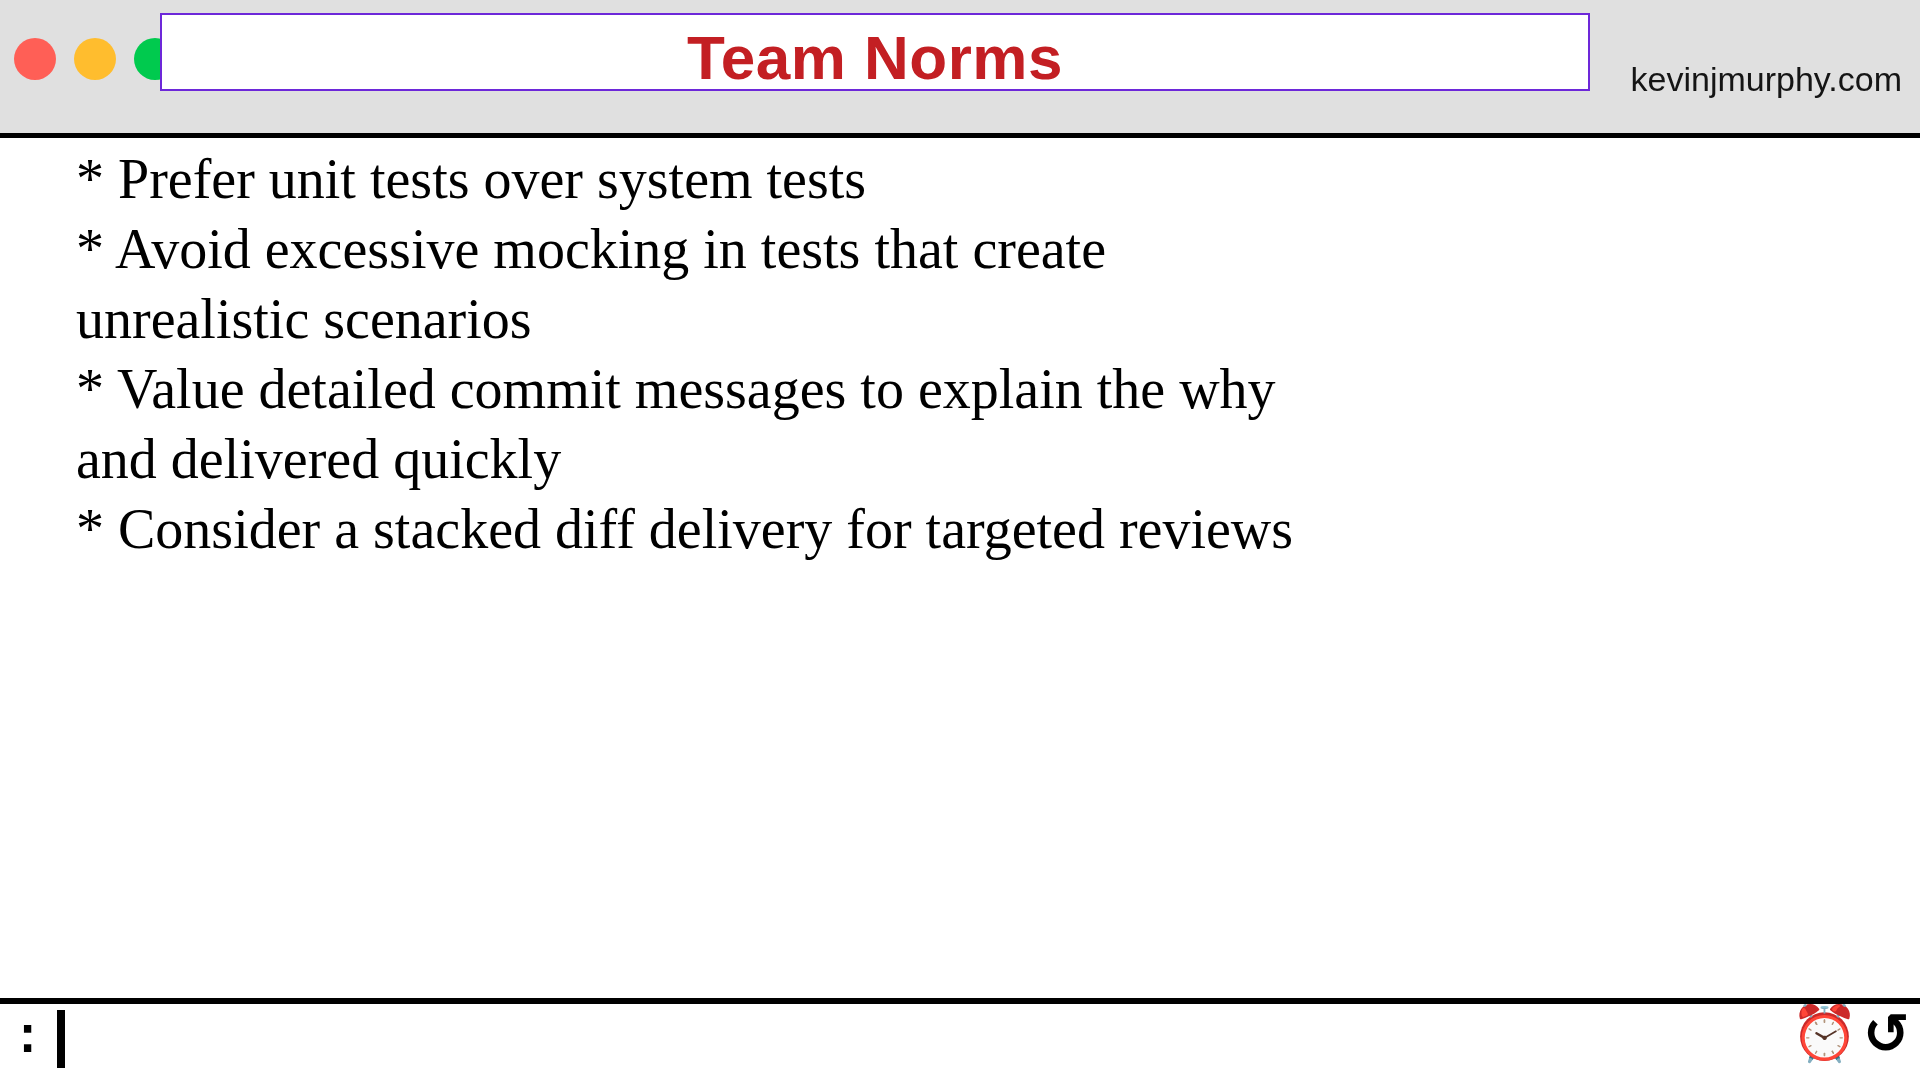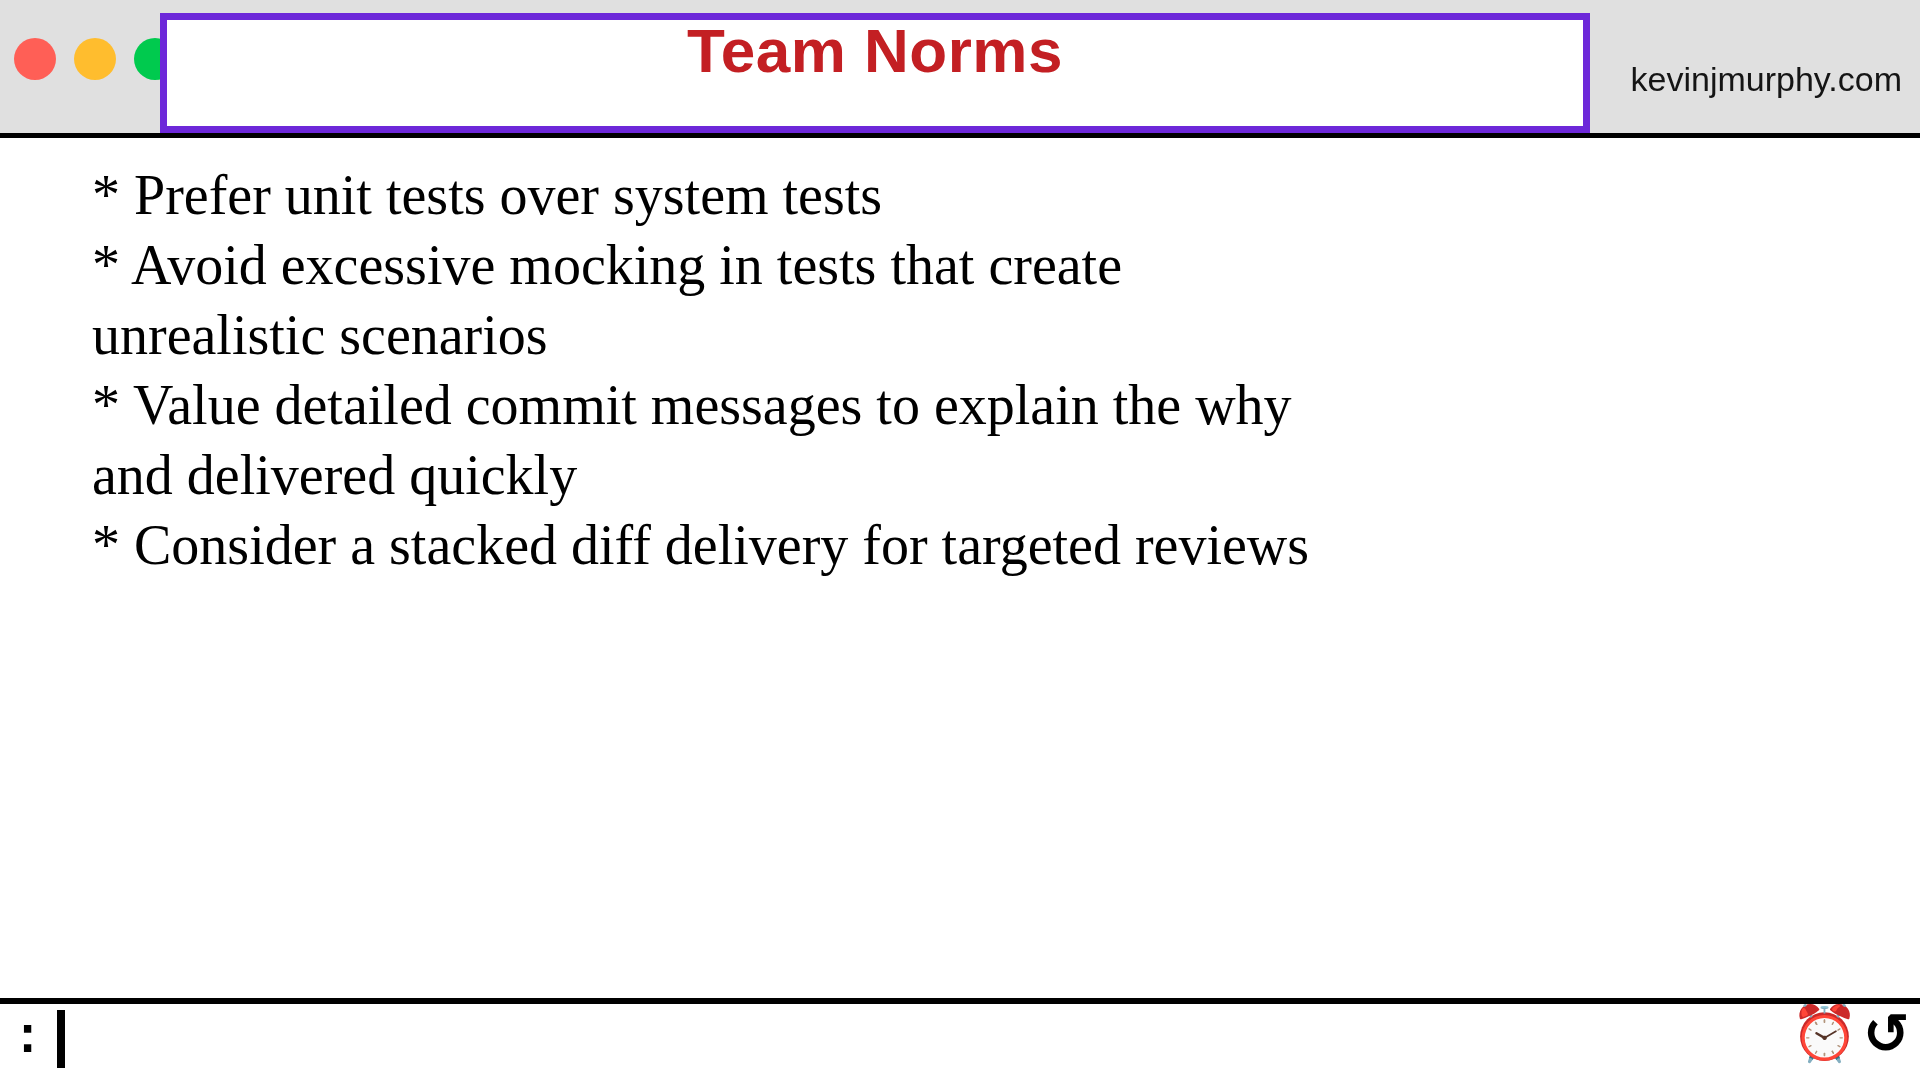--- a/index.html
+++ b/index.html
@@ -55,26 +55,26 @@
   }
   .dot-close   { background: #ff5f56; }
   .dot-min     { background: #ffbd2e; }
   .dot-max     { background: #00ca4e; }
 
   .title-box {
     position: absolute;
     left: 160px;
     top: 13px;
     width: 1430px;
-    height: 120px;
-    background: #ffffff;
-    border: 7px solid #6d28d9;
+    height: 78px;
+    background: #ffffff;
+    border: 2px solid #6d28d9;
     box-sizing: border-box;
     display: flex;
-    align-items: flex-start;
+    align-items: flex-end;
     justify-content: center;
   }
 
   .title-text {
     font-family: "Liberation Sans", sans-serif;
     font-weight: bold;
     font-size: 62px;
     color: #c31f23;
     letter-spacing: 0.5px;
     line-height: 1;
@@ -98,21 +98,21 @@
     left: 0;
     top: 138px;
     width: 1920px;
     height: 840px;
     background: #ffffff;
     box-sizing: border-box;
     padding: 6px 0 0 0;
   }
 
   .bullet-list {
-    margin: 16px;
+    margin: 0;
     padding: 0;
     list-style: none;
   }
 
   .bullet-line {
     font-family: "Liberation Serif", serif;
     font-size: 56px;
     line-height: 70px;
     color: #000000;
     white-space: pre;

